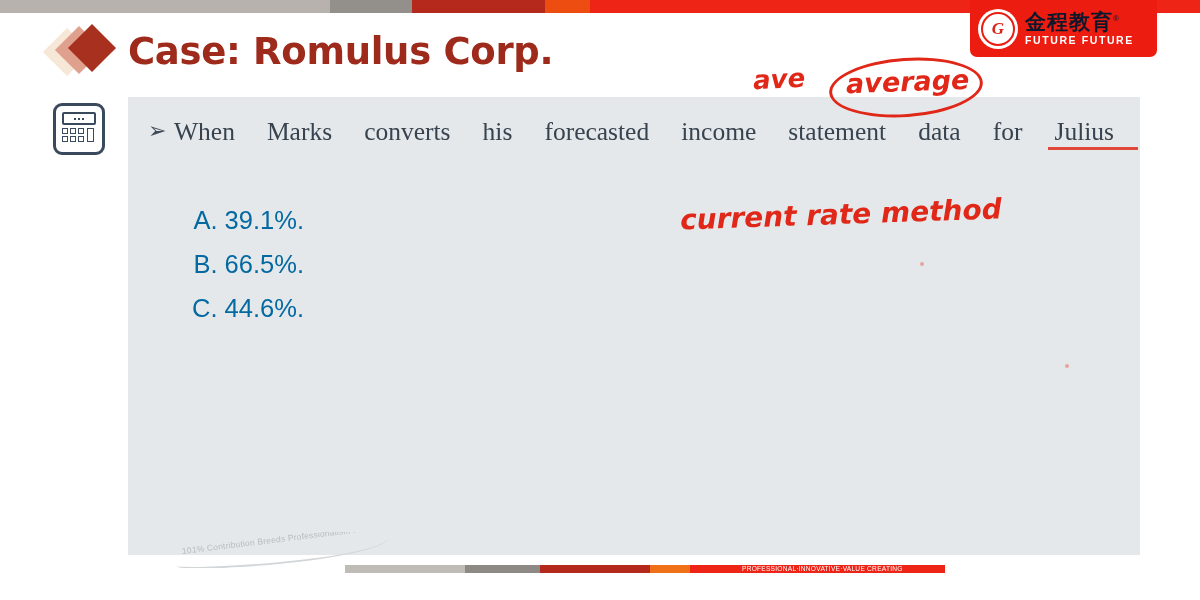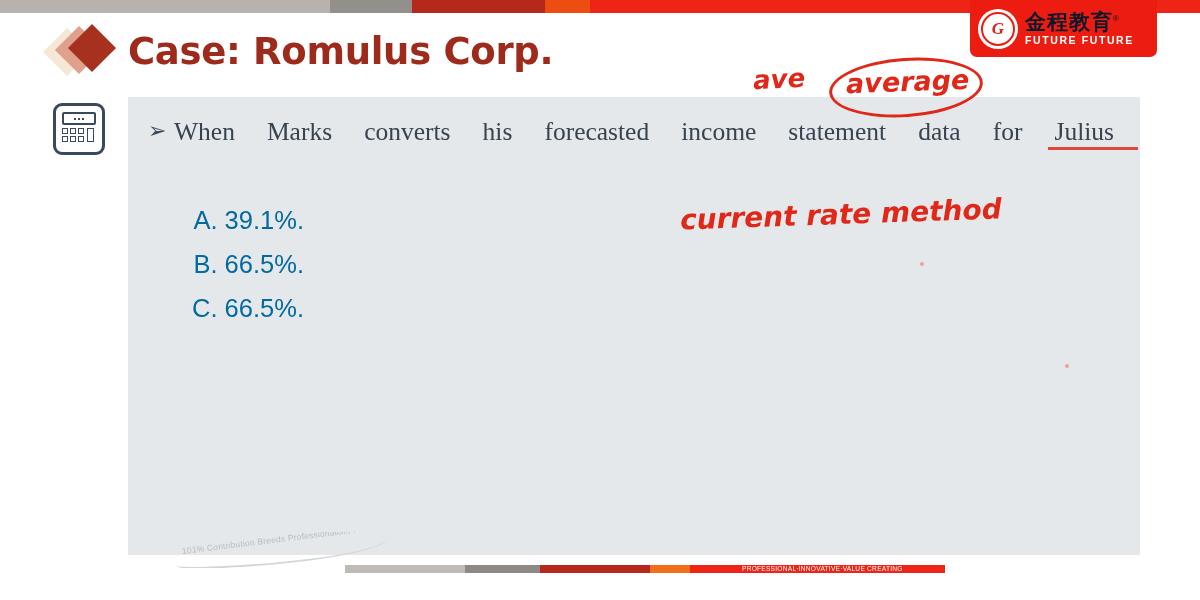--- a/index.html
+++ b/index.html
@@ -381,21 +381,21 @@
         <div class="arrow-bullet">➢</div>
         <div class="q-text">
           <span class="q-line1"><span>When Marks converts his forecasted income statement data for</span> <span class="julius">Julius</span></span>
         </div>
       </div>
     </div>
 
     <div class="options">
       <div class="option">A.  39.1%.</div>
       <div class="option">B.  66.5%.</div>
-      <div class="option">C.  66.5%.</div>
+      <div class="option">C.  44.6%.</div>
     </div>
 
     <div class="ink-dot" style="left:792px;top:165px;"></div>
     <div class="ink-dot" style="left:937px;top:267px;"></div>
   </div>
 
   <div class="ink ink-ave">ave</div>
   <div class="ink-oval"></div>
   <div class="ink ink-average">average</div>
   <div class="ink ink-method">current rate method</div>

